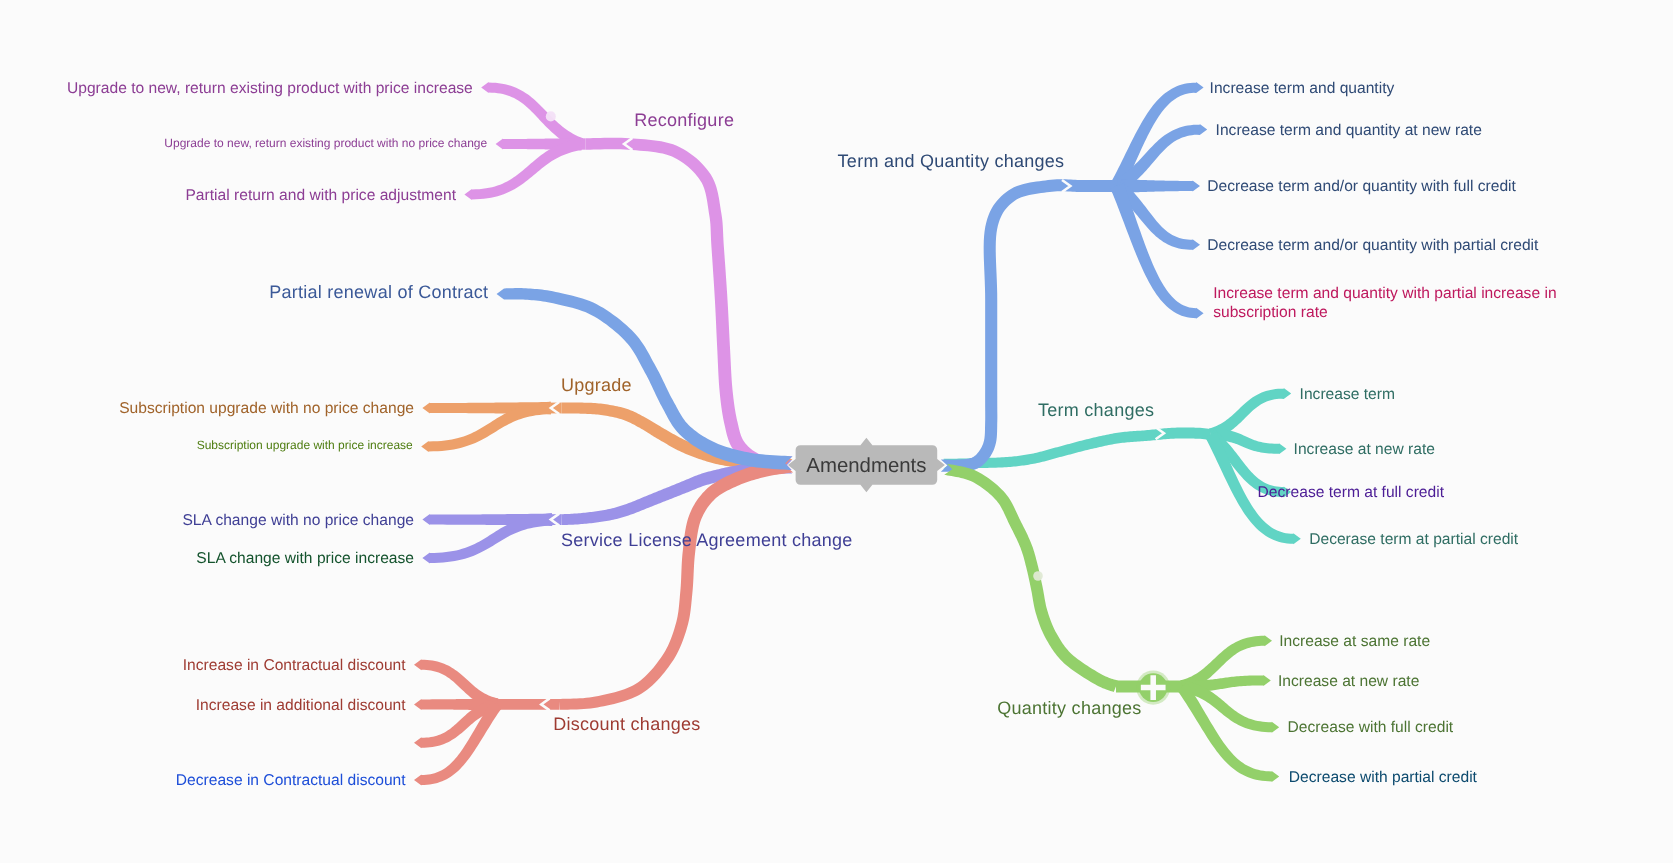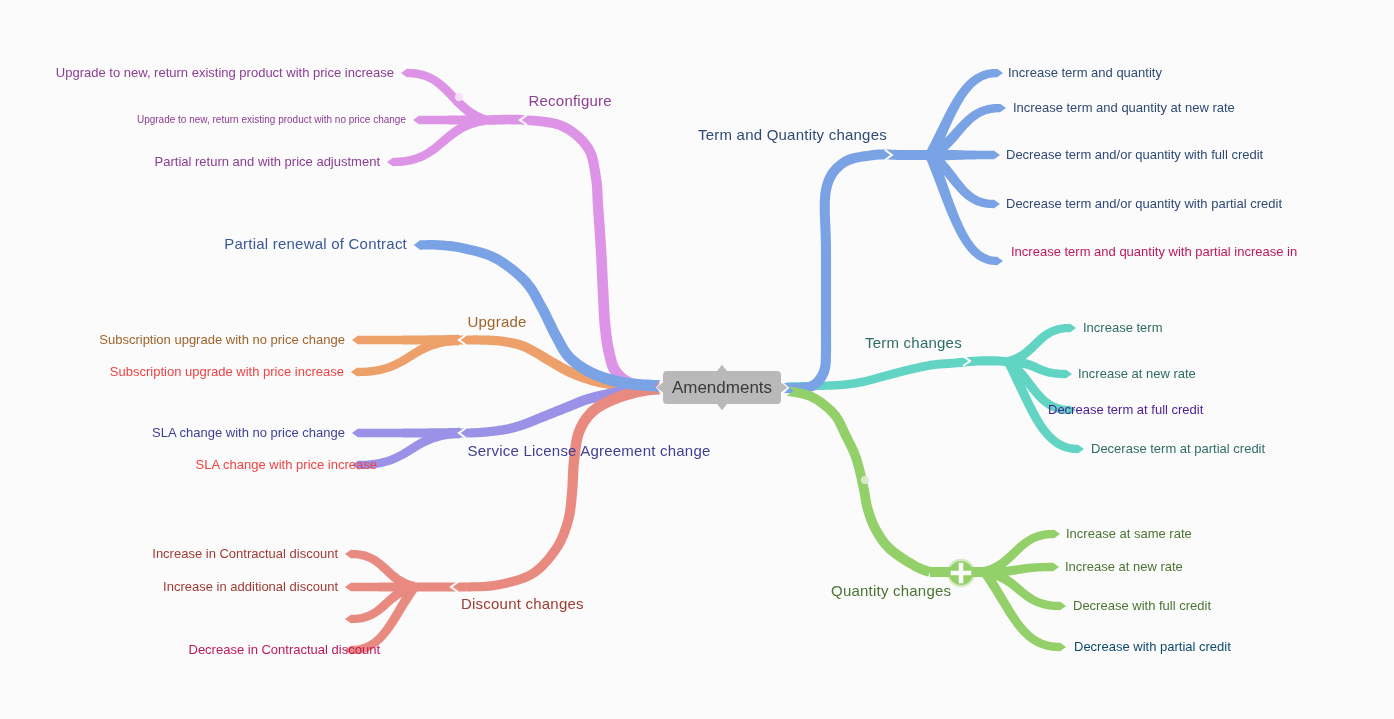--- a/index.html
+++ b/index.html
@@ -96,38 +96,38 @@
       <div class="lbl end" style="color: rgb(140, 61, 148); font-size: 10px; top: 120px; transform: translateY(-50%); left: 0px; width: 406px;">
         <div>Upgrade to new, return existing product with no price change</div>
       </div>
       <div class="lbl end" style="color: rgb(140, 61, 148); font-size: 13px; top: 162px; transform: translateY(-50%); left: 0px; width: 380px;">
         <div>Partial return and with price adjustment</div>
       </div>
       <div class="lbl" style="color: rgb(160, 99, 42); font-size: 15px; top: 312.8px; line-height: 18px; letter-spacing: 0.22px; left: 467.5px;">Upgrade</div>
       <div class="lbl end" style="color: rgb(160, 99, 42); font-size: 13px; top: 340px; transform: translateY(-50%); left: 0px; width: 345px;">
         <div>Subscription upgrade with no price change</div>
       </div>
-      <div class="lbl end" style="color: #ef4444; font-size: 13px; top: 372px; transform: translateY(-50%); left: 0px; width: 344px;">
+      <div class="lbl end" style="color: #4d7c0f; font-size: 10px; top: 372px; transform: translateY(-50%); left: 0px; width: 344px;">
         <div>Subscription upgrade with price increase</div>
       </div>
       <div class="lbl" style="color: rgb(63, 63, 149); font-size: 15px; top: 442.1px; line-height: 18px; letter-spacing: 0.22px; left: 467.5px;">Service License Agreement change</div>
       <div class="lbl end" style="color: rgb(63, 63, 149); font-size: 13px; top: 433px; transform: translateY(-50%); left: 0px; width: 345px;">
         <div>SLA change with no price change</div>
       </div>
-      <div class="lbl end" style="color: #ef4444; font-size: 13px; top: 465px; transform: translateY(-50%); left: 0px; width: 345px; padding-left: 32px;">
+      <div class="lbl end" style="color: #14532d; font-size: 13px; top: 465px; transform: translateY(-50%); left: 0px; width: 345px;">
         <div>SLA change with price increase</div>
       </div>
       <div class="lbl" style="color: rgb(158, 59, 50); font-size: 15px; top: 595.2px; line-height: 18px; letter-spacing: 0.22px; left: 461px;">Discount changes</div>
       <div class="lbl end" style="color: rgb(158, 59, 50); font-size: 13px; top: 554px; transform: translateY(-50%); left: 0px; width: 338px;">
         <div>Increase in Contractual discount</div>
       </div>
       <div class="lbl end" style="color: rgb(158, 59, 50); font-size: 13px; top: 587px; transform: translateY(-50%); left: 0px; width: 338px;">
         <div>Increase in additional discount</div>
       </div>
-      <div class="lbl end" style="color: #be185d; font-size: 13px; top: 650px; transform: translateY(-50%); left: 0px; width: 338px; padding-left: 42px;">
+      <div class="lbl end" style="color: #1d4ed8; font-size: 13px; top: 650px; transform: translateY(-50%); left: 0px; width: 338px;">
         <div>Decrease in Contractual discount</div>
       </div>
       <div class="lbl end" style="color: rgb(59, 89, 152); font-size: 15px; top: 235px; line-height: 18px; letter-spacing: 0.22px; left: 0px; width: 407px;">Partial renewal of Contract</div>
       <div class="lbl" style="color: rgb(47, 109, 99); font-size: 15px; top: 334.2px; line-height: 18px; letter-spacing: 0.22px; left: 865px;">Term changes</div>
       <div class="lbl" style="color: rgb(47, 109, 99); font-size: 13px; top: 328px; transform: translateY(-50%); left: 1083px;">
         <div>Increase term</div>
       </div>
       <div class="lbl" style="color: rgb(47, 109, 99); font-size: 13px; top: 374px; transform: translateY(-50%); left: 1078px;">
         <div>Increase at new rate</div>
       </div>
@@ -145,20 +145,21 @@
         <div>Increase term and quantity at new rate</div>
       </div>
       <div class="lbl" style="color: rgb(47, 74, 117); font-size: 13px; top: 155px; transform: translateY(-50%); left: 1006px;">
         <div>Decrease term and/or quantity with full credit</div>
       </div>
       <div class="lbl" style="color: rgb(47, 74, 117); font-size: 13px; top: 204px; transform: translateY(-50%); left: 1006px;">
         <div>Decrease term and/or quantity with partial credit</div>
       </div>
       <div class="lbl" style="color: #be185d; font-size: 13px; top: 252px; transform: translateY(-50%); left: 1011px;">
         <div>Increase term and quantity with partial increase in</div>
+        <div>subscription rate</div>
       </div>
       <div class="lbl" style="color: rgb(76, 116, 51); font-size: 15px; top: 581.8px; line-height: 18px; letter-spacing: 0.22px; left: 831px;">Quantity changes</div>
       <div class="lbl" style="color: rgb(76, 116, 51); font-size: 13px; top: 534px; transform: translateY(-50%); left: 1066px;">
         <div>Increase at same rate</div>
       </div>
       <div class="lbl" style="color: rgb(76, 116, 51); font-size: 13px; top: 567px; transform: translateY(-50%); left: 1065px;">
         <div>Increase at new rate</div>
       </div>
       <div class="lbl" style="color: rgb(76, 116, 51); font-size: 13px; top: 606px; transform: translateY(-50%); left: 1073px;">
         <div>Decrease with full credit</div>

